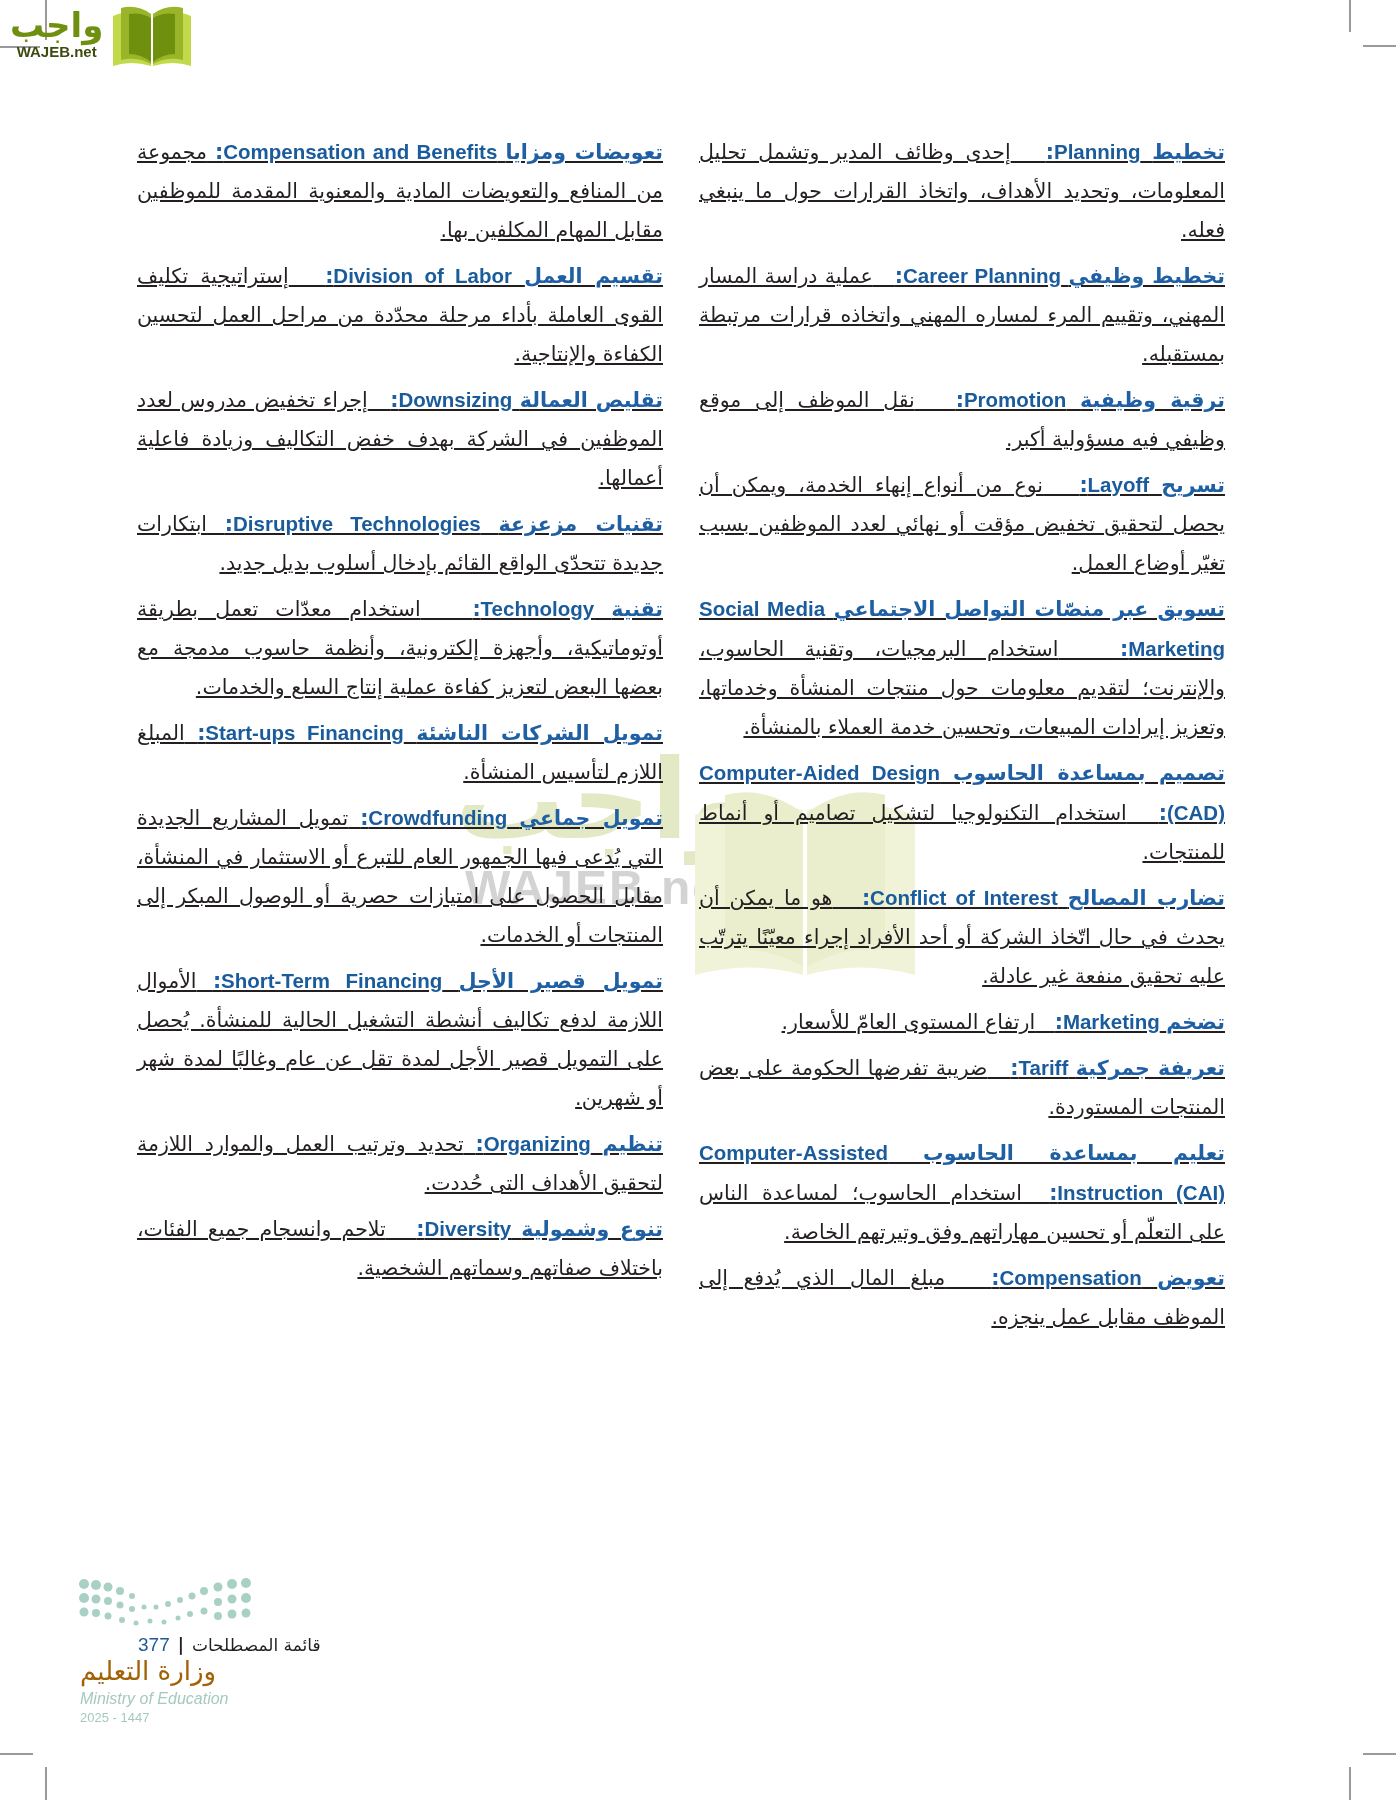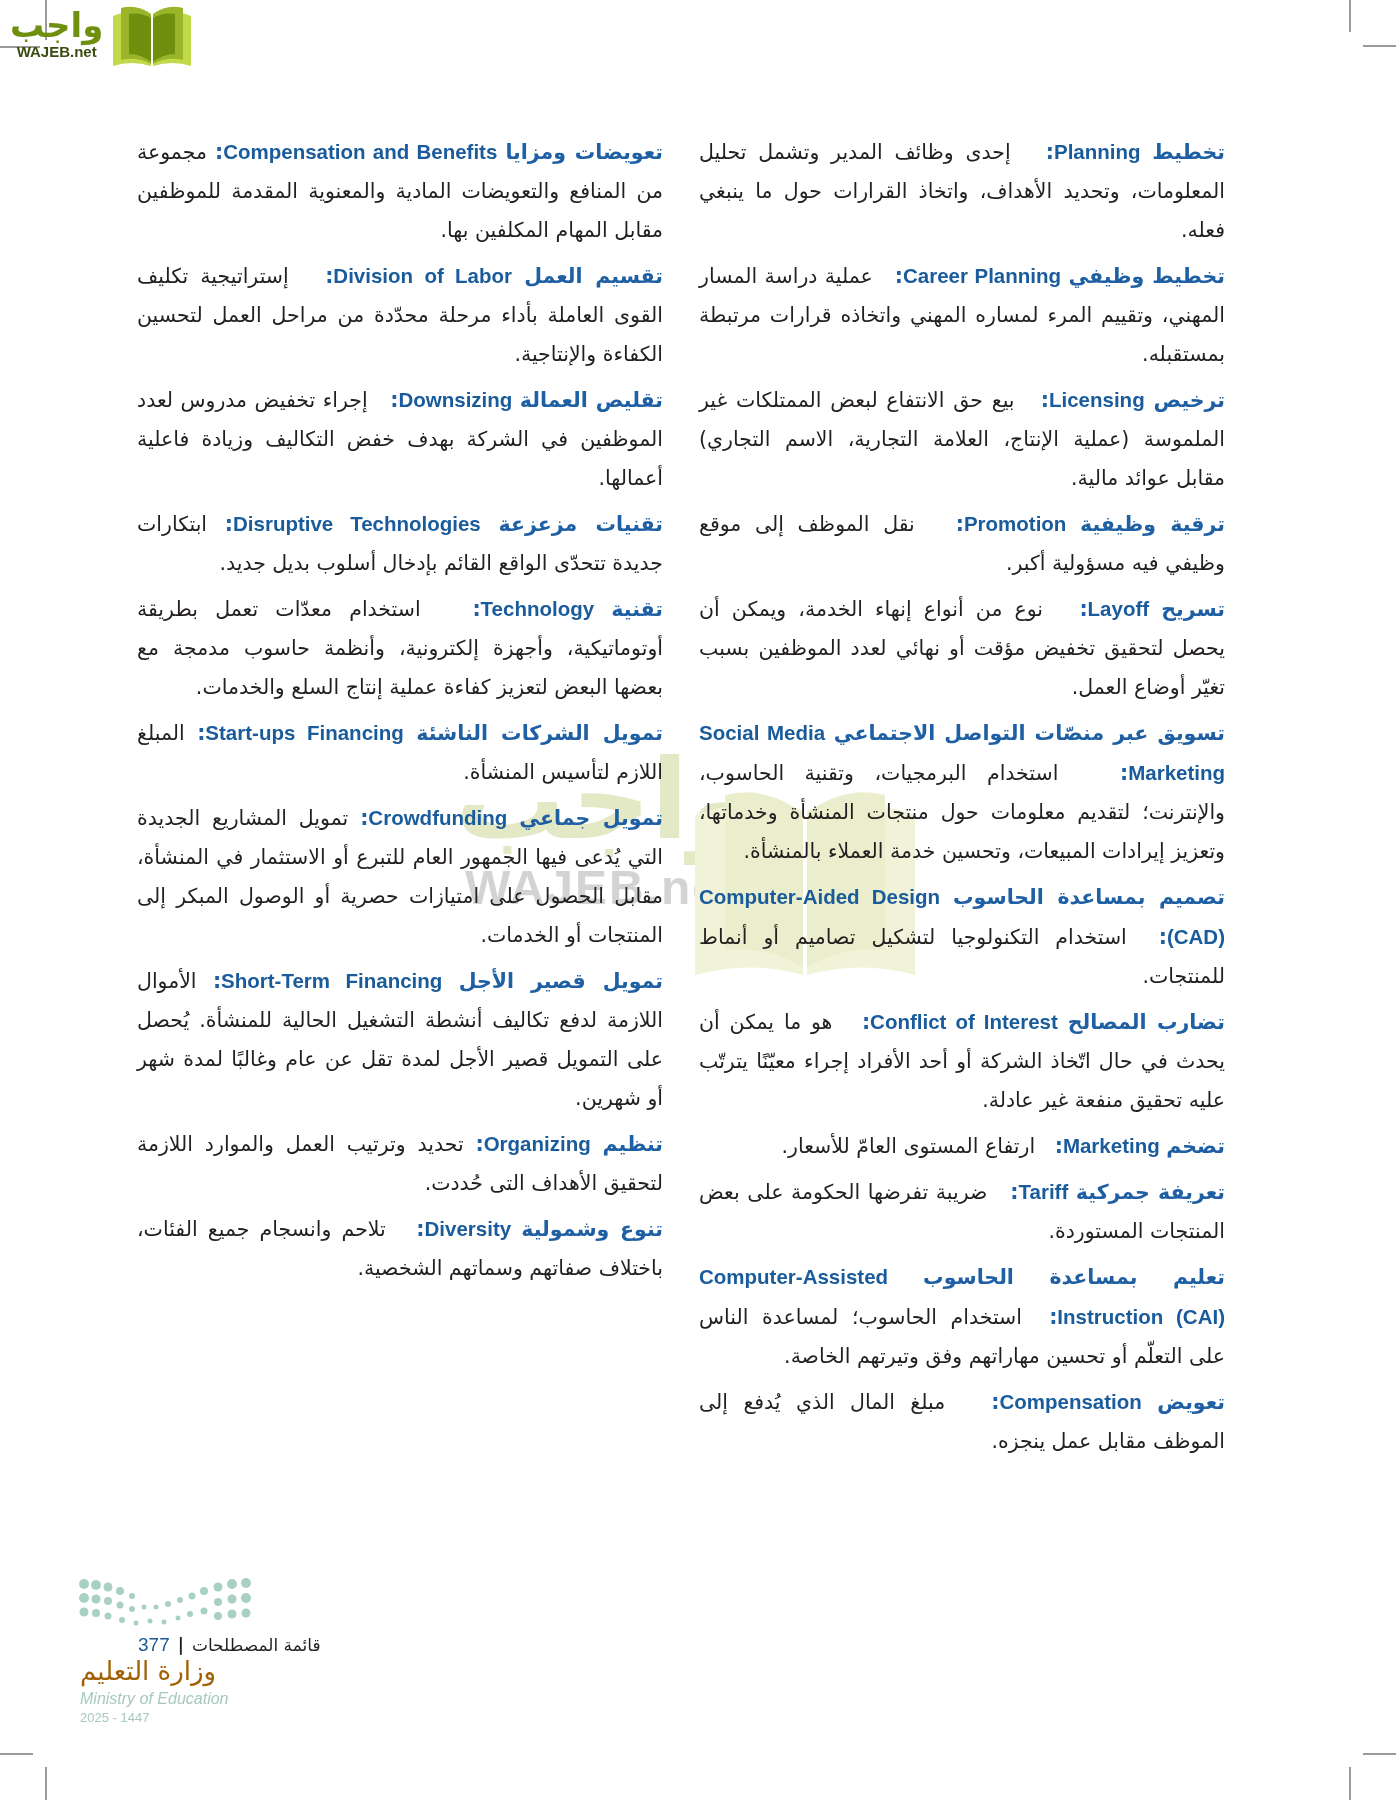--- a/index.html
+++ b/index.html
@@ -98,21 +98,21 @@
       top: 132px;
       width: 526px;
       direction: rtl;
       text-align: justify;
       font-size: 20.5px;
       line-height: 39px;
     }
     .col-right { left: 699px; }
     .col-left { left: 137px; }
 
-    .entry { margin: 0 0 6px 0; }
+    .entry { margin: 0 0 6px 0; text-decoration: underline; }
     .term {
       color: #1f5fa3;
       font-weight: bold;
     }
     .term-en {
       font-family: "Liberation Sans", sans-serif;
       font-weight: bold;
       color: #1a5b9c;
       unicode-bidi: isolate;
       direction: ltr;
@@ -216,25 +216,20 @@
 <div class="column col-right">
   <p class="entry">
     <span class="term">تخطيط</span>
     <span class="term-en">Planning</span><span class="term-sep">:</span>&nbsp;&nbsp;
     <span class="def">إحدى وظائف المدير وتشمل تحليل المعلومات، وتحديد الأهداف، واتخاذ القرارات حول ما ينبغي فعله.</span>
   </p>
   <p class="entry">
     <span class="term">تخطيط وظيفي</span>
     <span class="term-en">Career Planning</span><span class="term-sep">:</span>&nbsp;&nbsp;
     <span class="def">عملية دراسة المسار المهني، وتقييم المرء لمساره المهني واتخاذه قرارات مرتبطة بمستقبله.</span>
-  </p>
-  <p class="entry">
-    <span class="term">ترخيص</span>
-    <span class="term-en">Licensing</span><span class="term-sep">:</span>&nbsp;&nbsp;
-    <span class="def">بيع حق الانتفاع لبعض الممتلكات غير الملموسة (عملية الإنتاج، العلامة التجارية، الاسم التجاري) مقابل عوائد مالية.</span>
   </p>
   <p class="entry">
     <span class="term">ترقية وظيفية</span>
     <span class="term-en">Promotion</span><span class="term-sep">:</span>&nbsp;&nbsp;
     <span class="def">نقل الموظف إلى موقع وظيفي فيه مسؤولية أكبر.</span>
   </p>
   <p class="entry">
     <span class="term">تسريح</span>
     <span class="term-en">Layoff</span><span class="term-sep">:</span>&nbsp;&nbsp;
     <span class="def">نوع من أنواع إنهاء الخدمة، ويمكن أن يحصل لتحقيق تخفيض مؤقت أو نهائي لعدد الموظفين بسبب تغيّر أوضاع العمل.</span>

